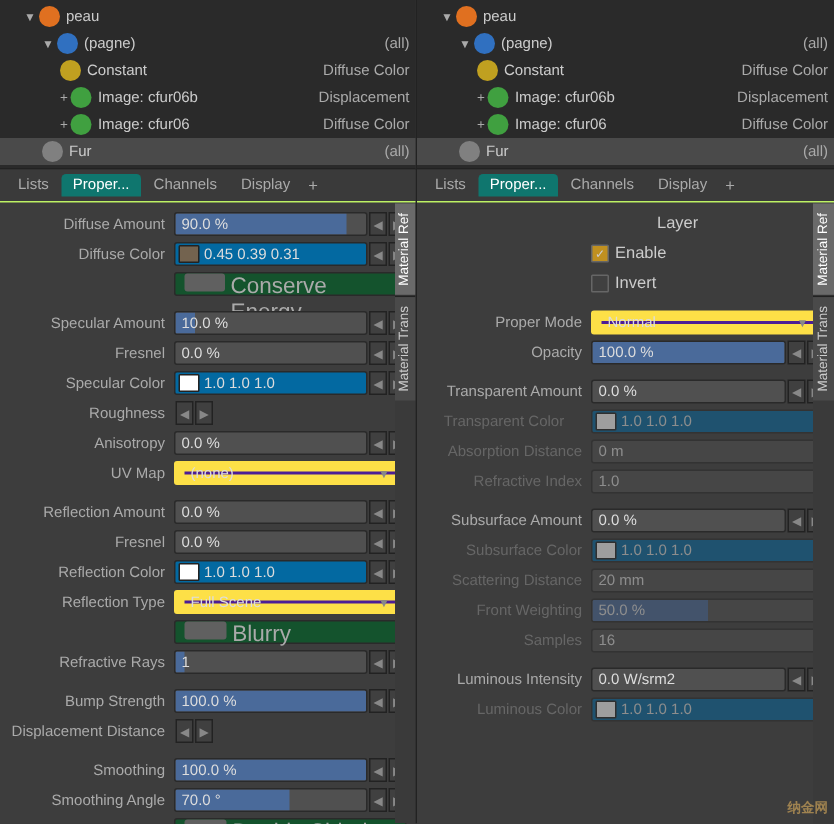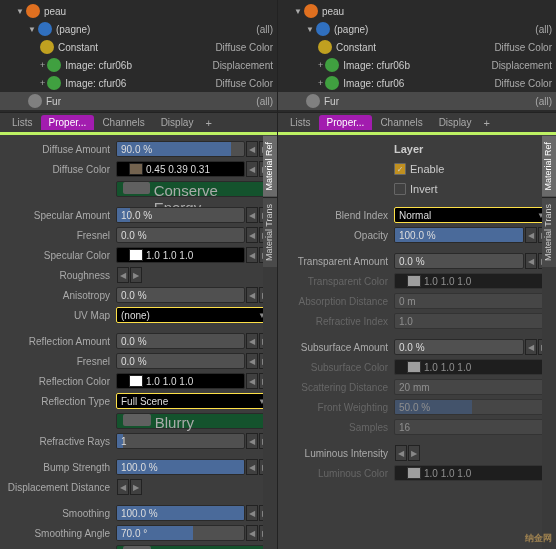--- a/index.html
+++ b/index.html
@@ -56,35 +56,35 @@
     .tree-row .label { flex: 1; }
     .tree-row .value { color: #aaa; font-size: 10px; }
 
     .tree-row.selected { background: #4a4a4a; }
 
     
     .tabs-bar {
       display: flex;
       align-items: center;
       background: #3a3a3a;
-      border-bottom: 3px solid #bef264;
+      border-bottom: 1px solid #bef264;
       padding: 2px 4px;
       height: 22px;
     }
 
     .tab {
       padding: 2px 8px;
       font-size: 10px;
       color: #aaa;
       cursor: pointer;
       border-radius: 3px 3px 0 0;
     }
 
     .tab.active {
-      background: #a21caf;
+      background: #0f766e;
       color: #fff;
     }
 
     .tab-plus {
       margin-left: 4px;
       color: #aaa;
       cursor: pointer;
     }
 
     
@@ -143,48 +143,48 @@
       background: #4a6a9a;
       z-index: 0;
     }
 
     .value-bar .text {
       position: relative;
       z-index: 1;
     }
 
     .color-bar {
-      background: #000000;
+      background: #0369a1;
       border: 1px solid #2a2a2a;
       border-radius: 2px;
       height: 16px;
       display: flex;
       align-items: center;
-      padding: 0 12px;
+      padding: 0 2px;
       font-size: 10px;
       color: #ddd;
       flex: 1;
     }
 
     .color-swatch {
       width: 14px;
       height: 12px;
       border: 1px solid #222;
       border-radius: 1px;
       margin-right: 3px;
     }
 
     .color-values {
       font-size: 10px;
       color: #ddd;
     }
 
     .dropdown-bar {
-      background: #000000;
-      border: 1px solid #fde047;
+      background: #4c1d95;
+      border: 7px solid #fde047;
       border-radius: 2px;
       height: 16px;
       display: flex;
       align-items: center;
       padding: 0 4px;
       font-size: 10px;
       color: #ddd;
       flex: 1;
       cursor: pointer;
     }
@@ -663,21 +663,21 @@
       <div class="tab">Display</div>
       <div class="tab-plus">+</div>
     </div>
 
     <div class="props-area">
       <div class="props-scroll">
 
         <div class="prop-row">
           <div class="prop-label"></div>
           <div class="prop-value-area">
-            <span style="font-size:11px;color:#ccc;font-weight:bold;">Layer</span>
+            <span style="font-size:11px;color:#ccc;font-weight:normal;margin-left:44px;">Layer</span>
           </div>
         </div>
 
         <div class="prop-row">
           <div class="prop-label"></div>
           <div class="prop-value-area" style="gap:10px;">
             <div class="checkbox-item">
               <div class="checkbox checked">✓</div>
               <span>Enable</span>
             </div>
@@ -690,21 +690,21 @@
             <div class="checkbox-item">
               <div class="checkbox"></div>
               <span>Invert</span>
             </div>
           </div>
         </div>
 
         <div class="section-gap"></div>
 
         <div class="prop-row">
-          <div class="prop-label">Blend Index</div>
+          <div class="prop-label">Proper Mode</div>
           <div class="prop-value-area">
             <div class="dropdown-bar">
               <span>Normal</span>
               <span class="dropdown-arrow">▼</span>
             </div>
           </div>
         </div>
 
         <div class="prop-row">
           <div class="prop-label">Opacity</div>
@@ -726,21 +726,21 @@
             <div class="value-bar">
               <div class="fill" style="width:0%"></div>
               <span class="text">0.0 %</span>
             </div>
             <div class="arrow-btn">◀</div>
             <div class="arrow-btn">▶</div>
           </div>
         </div>
 
         <div class="prop-row">
-          <div class="prop-label" style="color:#666;">Transparent Color</div>
+          <div class="prop-label" style="color:#666;text-align:center;">Transparent Color</div>
           <div class="prop-value-area">
             <div class="color-bar" style="opacity:0.5;">
               <div class="color-swatch" style="background: rgb(255,255,255);"></div>
               <span class="color-values">1.0  1.0  1.0</span>
             </div>
           </div>
         </div>
 
         <div class="prop-row">
           <div class="prop-label" style="color:#666;">Absorption Distance</div>
@@ -810,20 +810,24 @@
               <span class="text">16</span>
             </div>
           </div>
         </div>
 
         <div class="section-gap"></div>
 
         <div class="prop-row">
           <div class="prop-label">Luminous Intensity</div>
           <div class="prop-value-area">
+            <div class="value-bar">
+              <div class="fill" style="width:0%"></div>
+              <span class="text">0.0 W/srm2</span>
+            </div>
             <div class="arrow-btn">◀</div>
             <div class="arrow-btn">▶</div>
           </div>
         </div>
 
         <div class="prop-row">
           <div class="prop-label" style="color:#666;">Luminous Color</div>
           <div class="prop-value-area">
             <div class="color-bar" style="opacity:0.5;">
               <div class="color-swatch" style="background: rgb(255,255,255);"></div>

